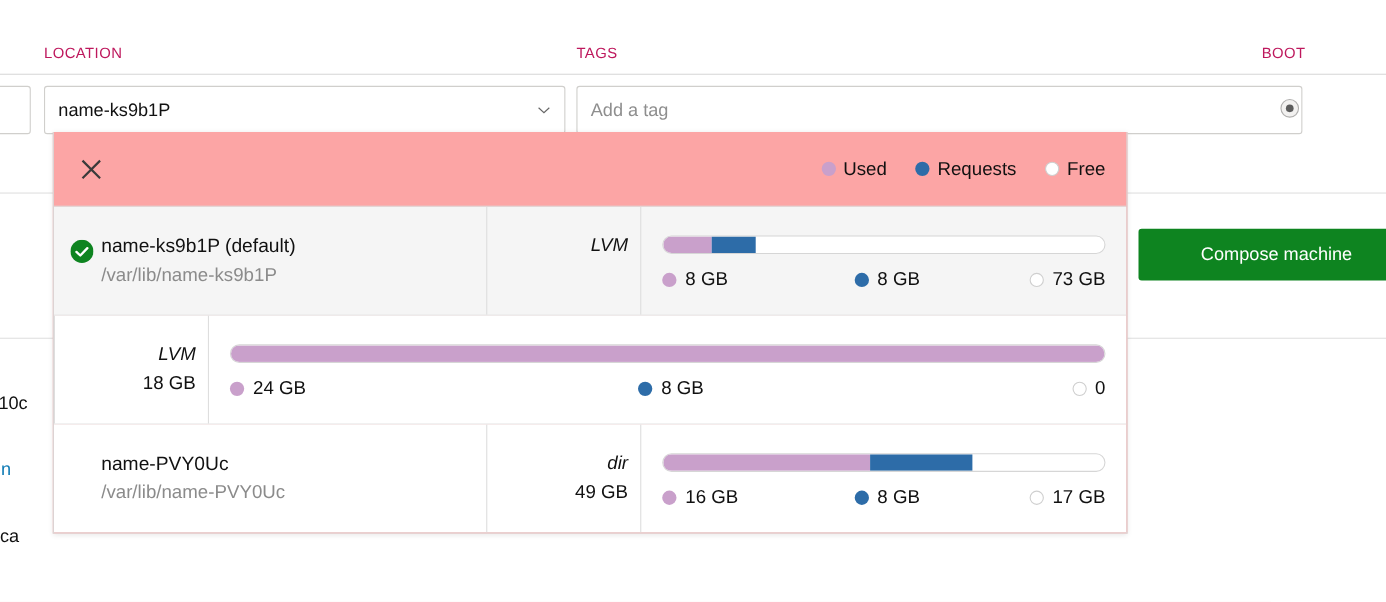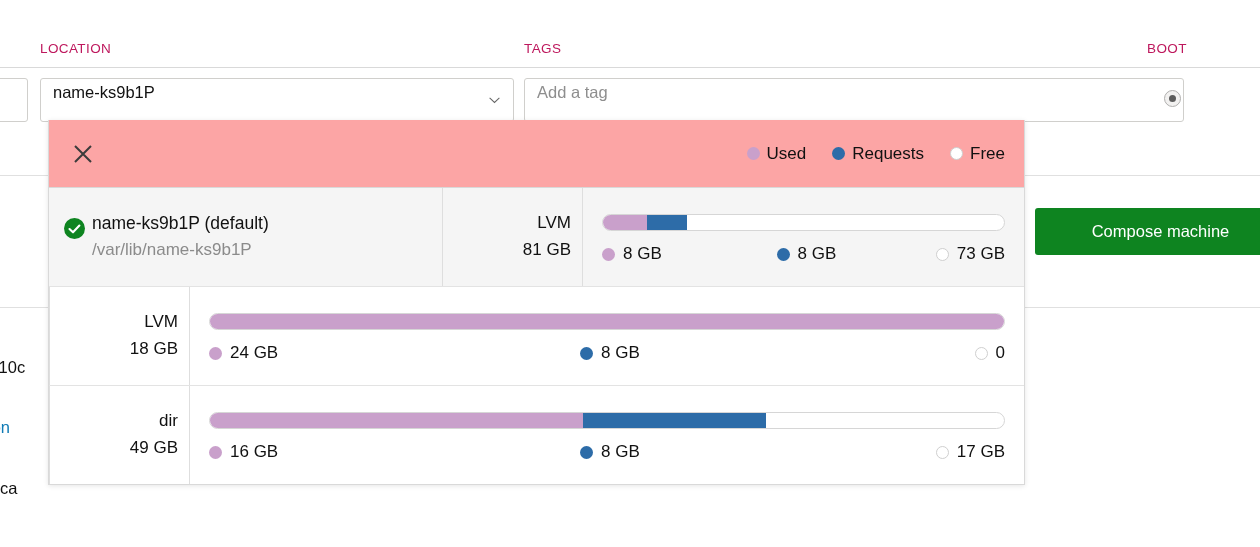--- a/index.html
+++ b/index.html
@@ -31,20 +31,21 @@
   }
 
   .field {
     position:absolute;
     box-sizing:border-box;
     border:1px solid #d0cfcc;
     border-radius:3px;
     background:#fff;
     height:44px;
     display:flex;
+    align-items:center;
     padding:4px 12px;
     font-size:16.5px;
     color:#111;
   }
   .field.placeholder { color:#8e8e8e; }
   .field .chev {
     position:absolute; right:12px; top:50%;
     transform:translateY(-50%);
     width:13px; height:13px;
   }
@@ -183,21 +184,21 @@
   .p-sub   { font-size:17px; color:#8b8b8b; line-height:28px; white-space:nowrap; }
 
   .cell-type {
     width:140px;
     flex:none;
     padding:22px 11px 22px 0;
     box-sizing:border-box;
     text-align:right;
     border-left:1px solid #dedede;
   }
-  .t-type { font-size:17px; color:#111; line-height:26px; }
+  .t-type { font-size:17px; color:#111; line-height:26px;font-style:italic; }
   .t-size { font-size:17px; color:#111; line-height:28px; }
 
   .cell-bar {
     flex:1;
     border-left:1px solid #dedede;
     padding:26px 19px 22px 19px;
     box-sizing:border-box;
   }
 
   .bar-track {
@@ -304,21 +305,20 @@
           <svg viewBox="0 0 21 21">
             <circle cx="10.5" cy="10.5" r="10.5" fill="#0e8420"></circle>
             <path d="M5.5 11 L9 14.3 L15.4 7.6" fill="none" stroke="#fff" stroke-width="2.1" stroke-linecap="round" stroke-linejoin="round"></path>
           </svg>
         </span>
         <div class="p-title">name-ks9b1P (default)</div>
         <div class="p-sub">/var/lib/name-ks9b1P</div>
       </div>
       <div class="cell-type">
         <div class="t-type">LVM</div>
-        <div class="t-size">81 GB</div>
       </div>
       <div class="cell-bar">
         <div class="bar-track">
           <div class="seg used" style="width: 11%;"></div>
           <div class="seg req" style="width: 10%;"></div>
         </div>
         <div class="bar-legend">
           <span class="bl">
             <span class="dotm used"></span>
             <span>8 GB</span>
@@ -356,20 +356,24 @@
           </span>
           <span class="bl end">
             <span class="dotm free"></span>
             <span>0</span>
           </span>
         </div>
       </div>
     </div>
 
     <div class="prow">
+      <div class="cell-name">
+        <div class="p-title">name-PVY0Uc</div>
+        <div class="p-sub">/var/lib/name-PVY0Uc</div>
+      </div>
       <div class="cell-type">
         <div class="t-type">dir</div>
         <div class="t-size">49 GB</div>
       </div>
       <div class="cell-bar">
         <div class="bar-track">
           <div class="seg used" style="width: 47%;"></div>
           <div class="seg req" style="width: 23%;"></div>
         </div>
         <div class="bar-legend">

